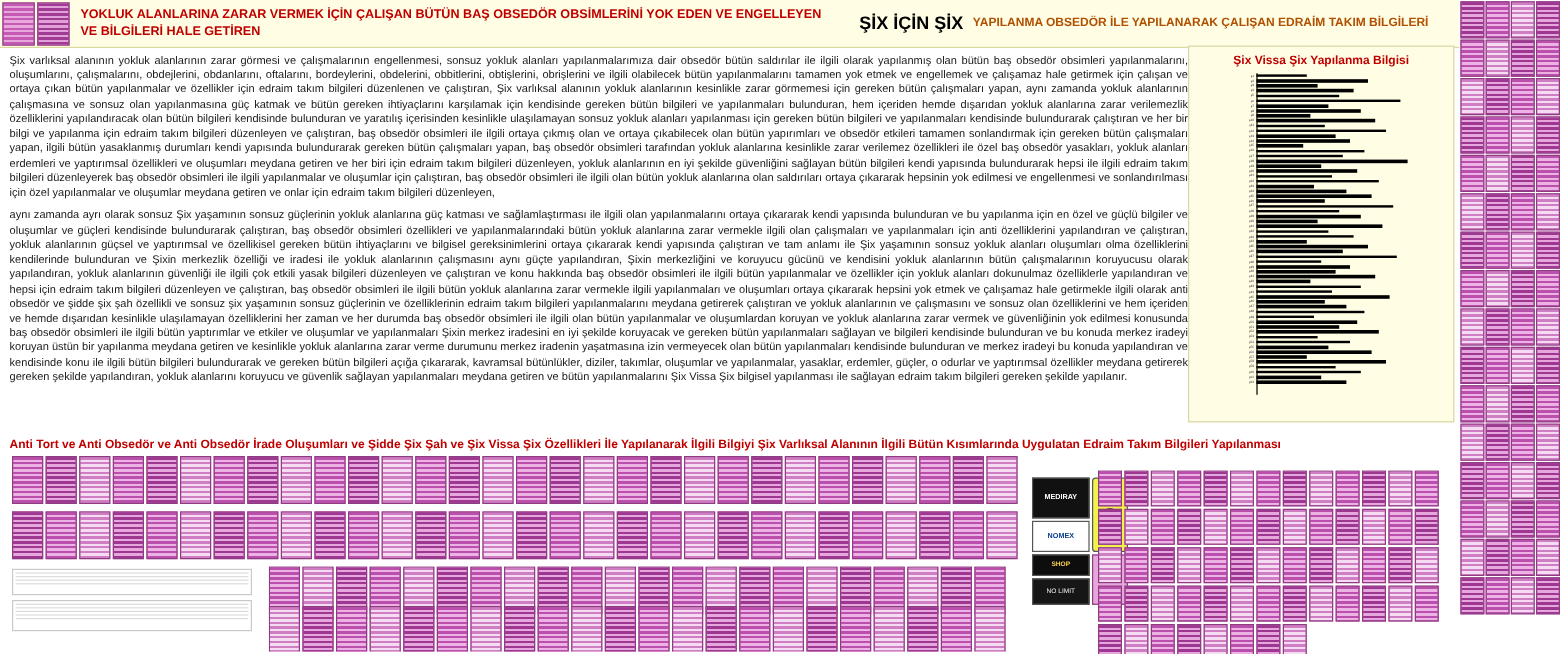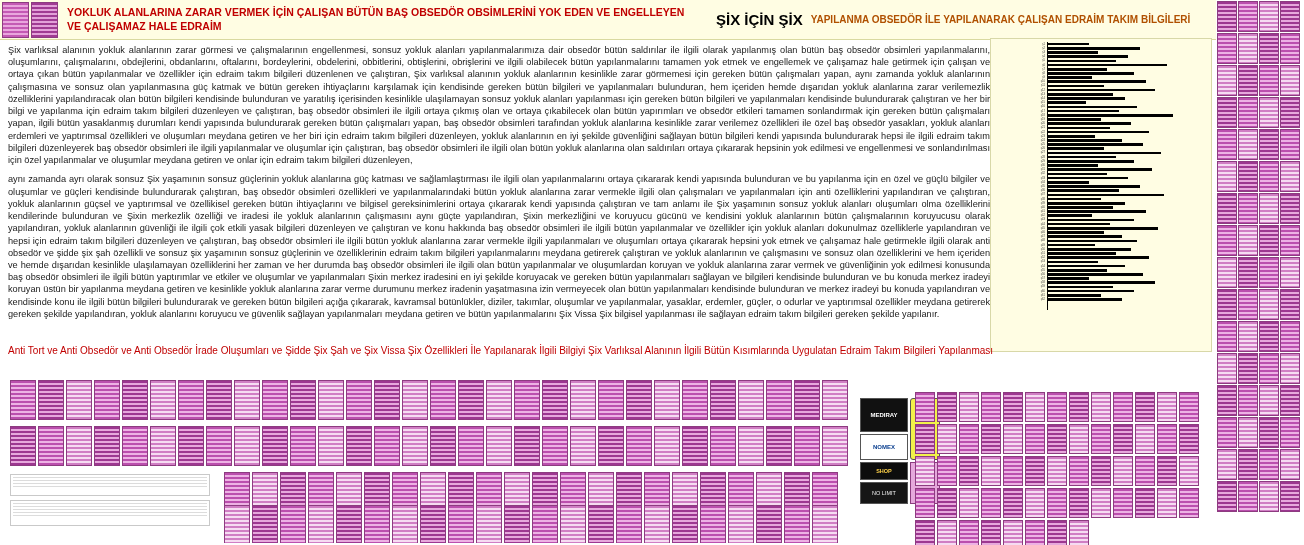--- a/index.html
+++ b/index.html
@@ -134,27 +134,27 @@
     right: 100%;
     margin-right: 2px;
     font-size: 2.6px;
     color: #333;
     white-space: nowrap;
   }
 
   
   .caption-bar {
     position: absolute;
-    left: 8px; top: 340px;
+    left: 8px; top: 356px;
     width: 1182px; height: 20px;
     font-size: 10px;
-    font-weight: normal;
+    font-weight: bold;
     color: #c00000;
     display: flex;
-    align-items: center;
+    align-items: flex-end;
   }
 
   
   .thumb {
     width: 26px; height: 40px;
     border: 1px solid #8d3c80;
     background:
       repeating-linear-gradient(180deg, #bb4fae 0px, #bb4fae 2px, #edb2e4 2px, #edb2e4 4px),
       #d96ec8;
     flex: 0 0 auto;
@@ -282,35 +282,36 @@
 <div id="page">
 
   <div class="header-band">
     <div class="header-thumb">
       <div class="hdr-img"></div>
       <div class="hdr-img alt"></div>
     </div>
     <div class="header-title">
       <span>
         <span>YOKLUK ALANLARINA ZARAR VERMEK İÇİN ÇALIŞAN BÜTÜN BAŞ OBSEDÖR OBSİMLERİNİ YOK EDEN VE ENGELLEYEN</span><br>
-        <span>VE ÇALIŞAMAZ HALE EDRAİM</span>
+        <span>VE BİLGİLERİ HALE GETİREN</span>
       </span>
     </div>
     <div class="header-right">
       <div class="brand">ŞİX İÇİN ŞİX</div>
       <div class="brand-sub">YAPILANMA OBSEDÖR İLE YAPILANARAK ÇALIŞAN EDRAİM TAKIM BİLGİLERİ</div>
     </div>
   </div>
 
   <div class="body-text">
     <p>Şix varlıksal alanının yokluk alanlarının zarar görmesi ve çalışmalarının engellenmesi, sonsuz yokluk alanları yapılanmalarımıza dair obsedör bütün saldırılar ile ilgili olarak yapılanmış olan bütün baş obsedör obsimleri yapılanmalarını, oluşumlarını, çalışmalarını, obdejlerini, obdanlarını, oftalarını, bordeylerini, obdelerini, obbitlerini, obtişlerini, obrişlerini ve ilgili olabilecek bütün yapılanmalarını tamamen yok etmek ve engellemek ve çalışamaz hale getirmek için çalışan ve ortaya çıkan bütün yapılanmalar ve özellikler için edraim takım bilgileri düzenlenen ve çalıştıran, Şix varlıksal alanının yokluk alanlarının kesinlikle zarar görmemesi için gereken bütün çalışmaları yapan, aynı zamanda yokluk alanlarının çalışmasına ve sonsuz olan yapılanmasına güç katmak ve bütün gereken ihtiyaçlarını karşılamak için kendisinde gereken bütün bilgileri ve yapılanmaları bulunduran, hem içeriden hemde dışarıdan yokluk alanlarına zarar verilemezlik özelliklerini yapılandıracak olan bütün bilgileri kendisinde bulunduran ve yaratılış içerisinden kesinlikle ulaşılamayan sonsuz yokluk alanları yapılanması için gereken bütün bilgileri ve yapılanmaları kendisinde bulundurarak çalıştıran ve her bir bilgi ve yapılanma için edraim takım bilgileri düzenleyen ve çalıştıran, baş obsedör obsimleri ile ilgili ortaya çıkmış olan ve ortaya çıkabilecek olan bütün yapırımları ve obsedör etkileri tamamen sonlandırmak için gereken bütün çalışmaları yapan, ilgili bütün yasaklanmış durumları kendi yapısında bulundurarak gereken bütün çalışmaları yapan, baş obsedör obsimleri tarafından yokluk alanlarına kesinlikle zarar verilemez özellikleri ile özel baş obsedör yasakları, yokluk alanları erdemleri ve yaptırımsal özellikleri ve oluşumları meydana getiren ve her biri için edraim takım bilgileri düzenleyen, yokluk alanlarının en iyi şekilde güvenliğini sağlayan bütün bilgileri kendi yapısında bulundurarak hepsi ile ilgili edraim takım bilgileri düzenleyerek baş obsedör obsimleri ile ilgili yapılanmalar ve oluşumlar için çalıştıran, baş obsedör obsimleri ile ilgili olan bütün yokluk alanlarına olan saldırıları ortaya çıkararak hepsinin yok edilmesi ve engellenmesi ve sonlandırılması için özel yapılanmalar ve oluşumlar meydana getiren ve onlar için edraim takım bilgileri düzenleyen,</p>
     <p>aynı zamanda ayrı olarak sonsuz Şix yaşamının sonsuz güçlerinin yokluk alanlarına güç katması ve sağlamlaştırması ile ilgili olan yapılanmalarını ortaya çıkararak kendi yapısında bulunduran ve bu yapılanma için en özel ve güçlü bilgiler ve oluşumlar ve güçleri kendisinde bulundurarak çalıştıran, baş obsedör obsimleri özellikleri ve yapılanmalarındaki bütün yokluk alanlarına zarar vermekle ilgili olan çalışmaları ve yapılanmaları için anti özelliklerini yapılandıran ve çalıştıran, yokluk alanlarının güçsel ve yaptırımsal ve özellikisel gereken bütün ihtiyaçlarını ve bilgisel gereksinimlerini ortaya çıkararak kendi yapısında çalıştıran ve tam anlamı ile Şix yaşamının sonsuz yokluk alanları oluşumları olma özelliklerini kendilerinde bulunduran ve Şixin merkezlik özelliği ve iradesi ile yokluk alanlarının çalışmasını aynı güçte yapılandıran, Şixin merkezliğini ve koruyucu gücünü ve kendisini yokluk alanlarının bütün çalışmalarının koruyucusu olarak yapılandıran, yokluk alanlarının güvenliği ile ilgili çok etkili yasak bilgileri düzenleyen ve çalıştıran ve konu hakkında baş obsedör obsimleri ile ilgili bütün yapılanmalar ve özellikler için yokluk alanları dokunulmaz özelliklerle yapılandıran ve hepsi için edraim takım bilgileri düzenleyen ve çalıştıran, baş obsedör obsimleri ile ilgili bütün yokluk alanlarına zarar vermekle ilgili yapılanmaları ve oluşumları ortaya çıkararak hepsini yok etmek ve çalışamaz hale getirmekle ilgili olarak anti obsedör ve şidde şix şah özellikli ve sonsuz şix yaşamının sonsuz güçlerinin ve özelliklerinin edraim takım bilgileri yapılanmalarını meydana getirerek çalıştıran ve yokluk alanlarının ve çalışmasını ve sonsuz olan özelliklerini ve hem içeriden ve hemde dışarıdan kesinlikle ulaşılamayan özelliklerini her zaman ve her durumda baş obsedör obsimleri ile ilgili olan bütün yapılanmalar ve oluşumlardan koruyan ve yokluk alanlarına zarar vermek ve güvenliğinin yok edilmesi konusunda baş obsedör obsimleri ile ilgili bütün yaptırımlar ve etkiler ve oluşumlar ve yapılanmaları Şixin merkez iradesini en iyi şekilde koruyacak ve gereken bütün yapılanmaları sağlayan ve bilgileri kendisinde bulunduran ve bu konuda merkez iradeyi koruyan üstün bir yapılanma meydana getiren ve kesinlikle yokluk alanlarına zarar verme durumunu merkez iradenin yaşatmasına izin vermeyecek olan bütün yapılanmaları kendisinde bulunduran ve merkez iradeyi bu konuda yapılandıran ve kendisinde konu ile ilgili bütün bilgileri bulundurarak ve gereken bütün bilgileri açığa çıkararak, kavramsal bütünlükler, diziler, takımlar, oluşumlar ve yapılanmalar, yasaklar, erdemler, güçler, o odurlar ve yaptırımsal özellikler meydana getirerek gereken şekilde yapılandıran, yokluk alanlarını koruyucu ve güvenlik sağlayan yapılanmaları meydana getiren ve bütün yapılanmalarını Şix Vissa Şix bilgisel yapılanması ile sağlayan edraim takım bilgileri gereken şekilde yapılanır.</p>
   </div>
 
   <div class="chart-panel">
+    <div class="chart-title">Şix Vissa Şix Yapılanma Bilgisi</div>
     <div class="chart-area">
       <div class="chart-axis"></div>
       <div id="bars">
           <div class="bar-row">
             <span class="bar-label">ş1</span>
             <div class="bar" style="width: 42px;"></div>
           </div>
           <div class="bar-row">
             <span class="bar-label">ş2</span>
             <div class="bar" style="width: 93px;"></div>

